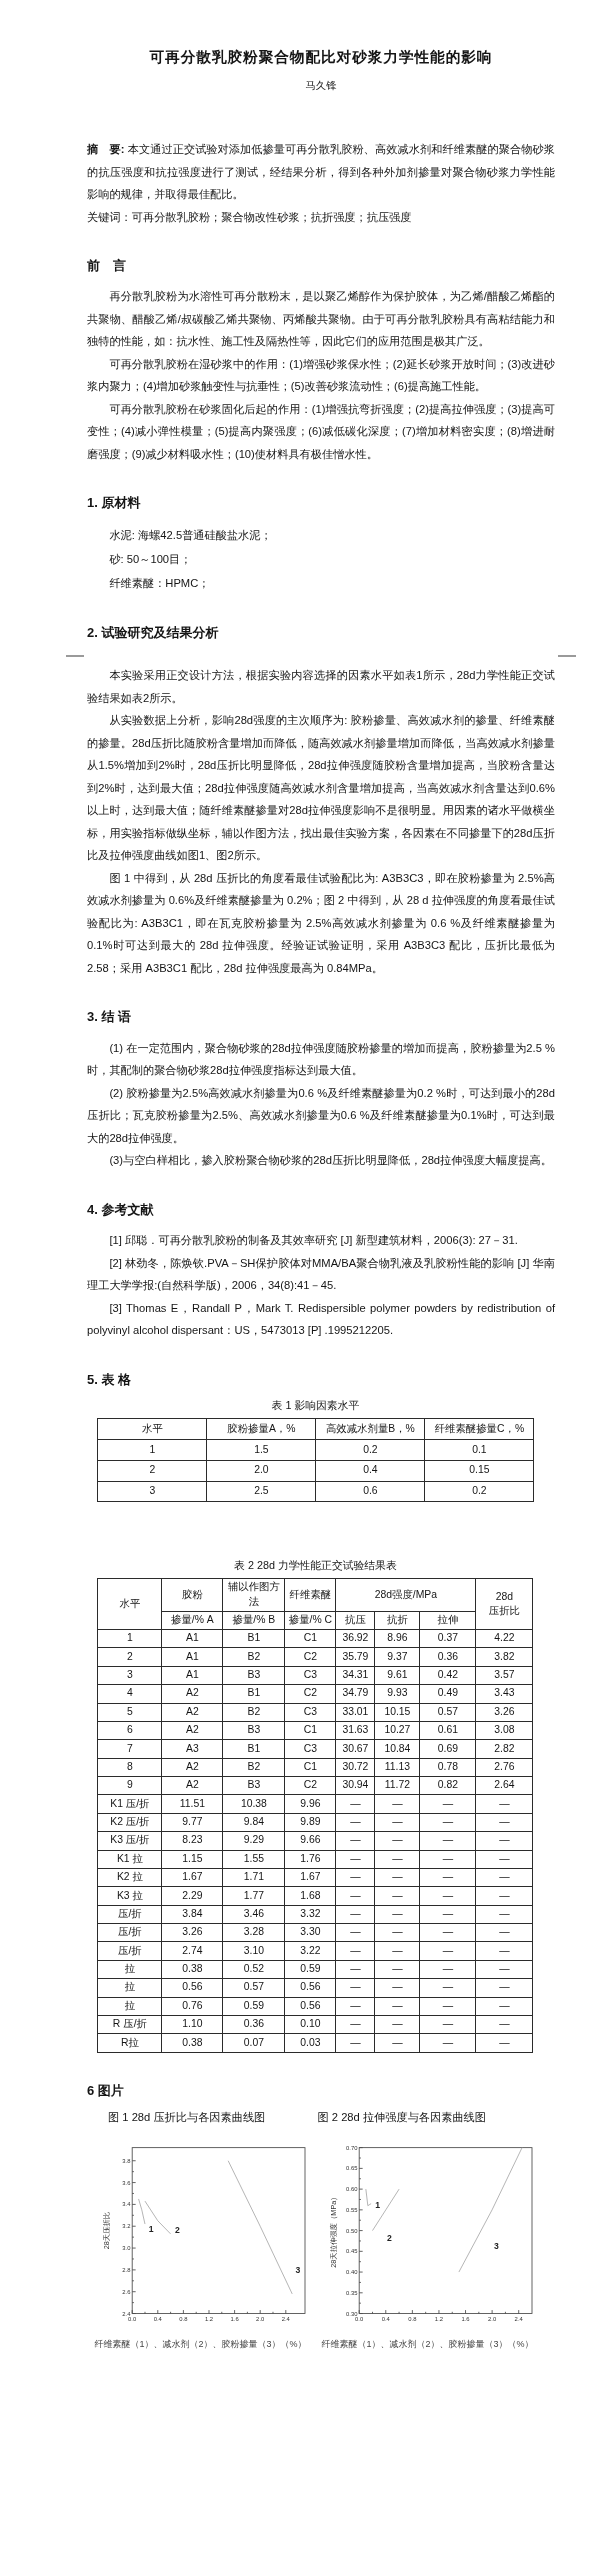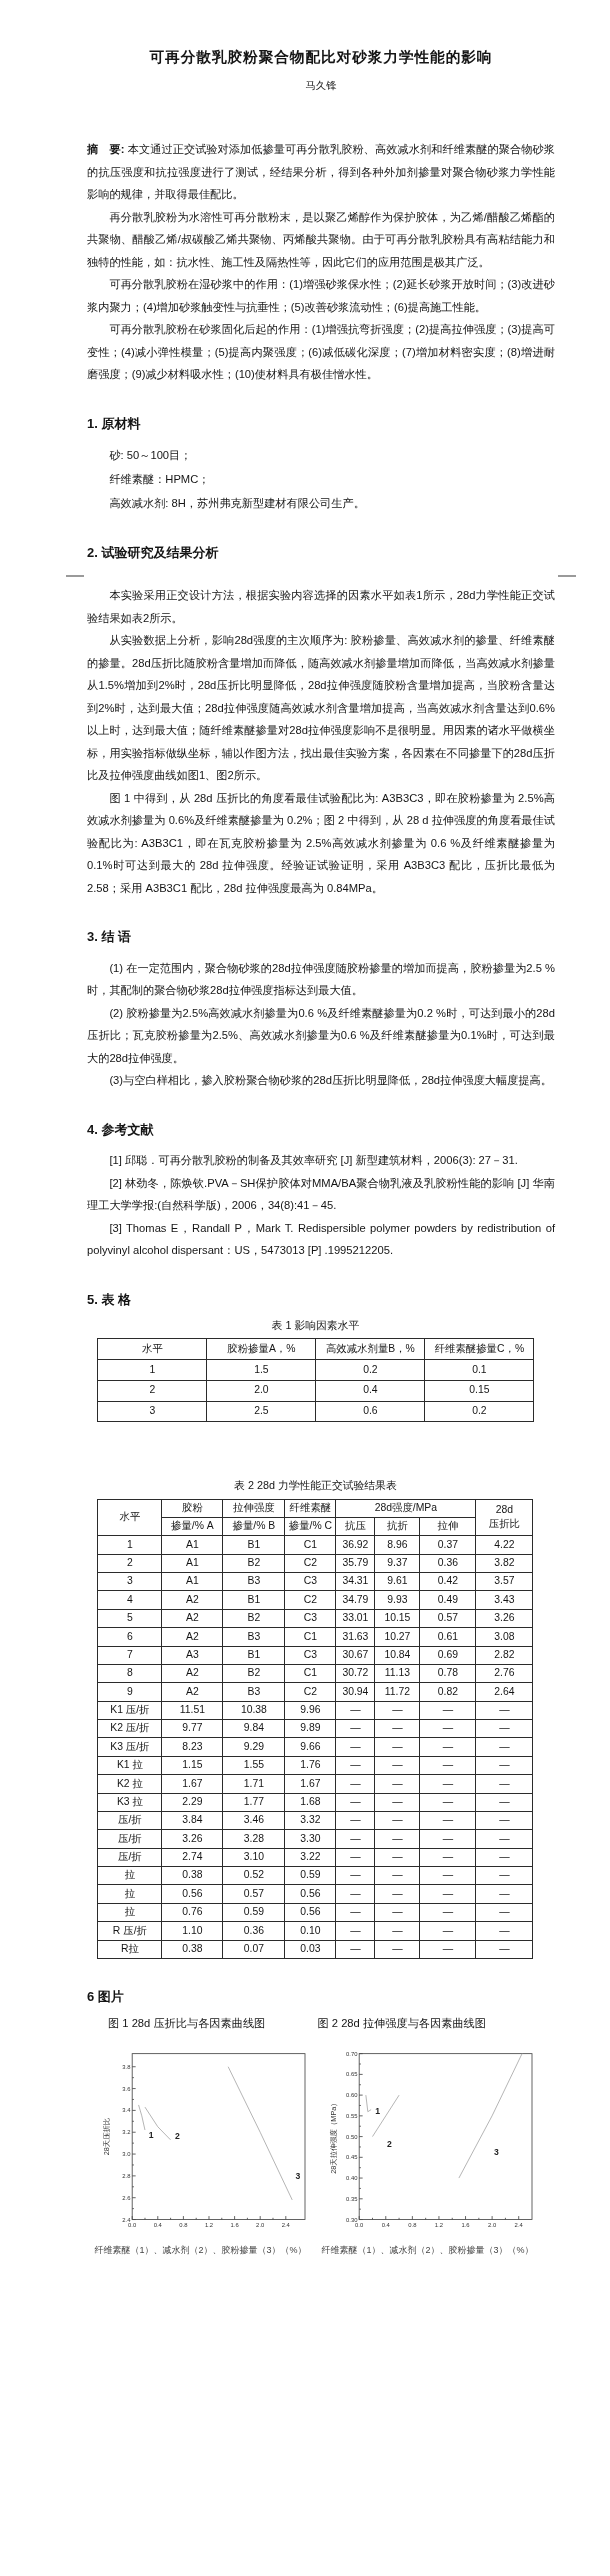--- a/index.html
+++ b/index.html
@@ -30,29 +30,31 @@
 </style>
 </head>
 <body>
 
 <div class="page">
 
   <h1 class="doc-title">可再分散乳胶粉聚合物配比对砂浆力学性能的影响</h1>
   <div class="author">马久锋</div>
 
   <p class="body abstract"><strong>摘　要:</strong> <span>本文通过正交试验对添加低掺量可再分散乳胶粉、高效减水剂和纤维素醚的聚合物砂浆的抗压强度和抗拉强度进行了测试，经结果分析，得到各种外加剂掺量对聚合物砂浆力学性能影响的规律，并取得最佳配比。</span></p>
-
+  <p class="body">关键词：可再分散乳胶粉；聚合物改性砂浆；抗折强度；抗压强度</p>
+
+  <h2 class="sec">前　言</h2>
   <p class="body indent">再分散乳胶粉为水溶性可再分散粉末，是以聚乙烯醇作为保护胶体，为乙烯/醋酸乙烯酯的共聚物、醋酸乙烯/叔碳酸乙烯共聚物、丙烯酸共聚物。由于可再分散乳胶粉具有高粘结能力和独特的性能，如：抗水性、施工性及隔热性等，因此它们的应用范围是极其广泛。</p>
   <p class="body indent">可再分散乳胶粉在湿砂浆中的作用：(1)增强砂浆保水性；(2)延长砂浆开放时间；(3)改进砂浆内聚力；(4)增加砂浆触变性与抗垂性；(5)改善砂浆流动性；(6)提高施工性能。</p>
   <p class="body indent">可再分散乳胶粉在砂浆固化后起的作用：(1)增强抗弯折强度；(2)提高拉伸强度；(3)提高可变性；(4)减小弹性模量；(5)提高内聚强度；(6)减低碳化深度；(7)增加材料密实度；(8)增进耐磨强度；(9)减少材料吸水性；(10)使材料具有极佳憎水性。</p>
 
   <h2 class="sec">1. 原材料</h2>
+  <div class="mat">水泥: 海螺42.5普通硅酸盐水泥；</div>
   <div class="mat">砂: 50～100目；</div>
   <div class="mat">纤维素醚：HPMC；</div>
-  <div class="mat">高效减水剂: 8H，苏州弗克新型建材有限公司生产。</div>
 
   <h2 class="sec">2. 试验研究及结果分析</h2>
   <div class="pagebreak">
       <span class="dash"></span>
       <span class="dash"></span>
     </div>
   <p class="body indent">本实验采用正交设计方法，根据实验内容选择的因素水平如表1所示，28d力学性能正交试验结果如表2所示。</p>
   <p class="body indent">从实验数据上分析，影响28d强度的主次顺序为: 胶粉掺量、高效减水剂的掺量、纤维素醚的掺量。28d压折比随胶粉含量增加而降低，随高效减水剂掺量增加而降低，当高效减水剂掺量从1.5%增加到2%时，28d压折比明显降低，28d拉伸强度随胶粉含量增加提高，当胶粉含量达到2%时，达到最大值；28d拉伸强度随高效减水剂含量增加提高，当高效减水剂含量达到0.6%以上时，达到最大值；随纤维素醚掺量对28d拉伸强度影响不是很明显。用因素的诸水平做横坐标，用实验指标做纵坐标，辅以作图方法，找出最佳实验方案，各因素在不同掺量下的28d压折比及拉伸强度曲线如图1、图2所示。</p>
   <p class="body indent">图 1 中得到，从 28d 压折比的角度看最佳试验配比为: A3B3C3，即在胶粉掺量为 2.5%高效减水剂掺量为 0.6%及纤维素醚掺量为 0.2%；图 2 中得到，从 28 d 拉伸强度的角度看最佳试验配比为: A3B3C1，即在瓦克胶粉掺量为 2.5%高效减水剂掺量为 0.6 %及纤维素醚掺量为 0.1%时可达到最大的 28d 拉伸强度。经验证试验证明，采用 A3B3C3 配比，压折比最低为 2.58；采用 A3B3C1 配比，28d 拉伸强度最高为 0.84MPa。</p>
 
@@ -115,21 +117,21 @@
         <col style="width:51px">
         <col style="width:39px">
         <col style="width:45px">
         <col style="width:56px">
         <col style="width:57px">
       </colgroup>
     <thead>
       <tr>
         <th rowspan="2">水平</th>
         <th>胶粉</th>
-        <th>拉伸强度</th>
+        <th>辅以作图方法</th>
         <th>纤维素醚</th>
         <th colspan="3">28d强度/MPa</th>
         <th rowspan="2"><span>28d</span><br><span>压折比</span></th>
       </tr>
       <tr>
         <th>掺量/% A</th>
         <th>掺量/% B</th>
         <th>掺量/% C</th>
         <th>抗压</th>
         <th>抗折</th>

